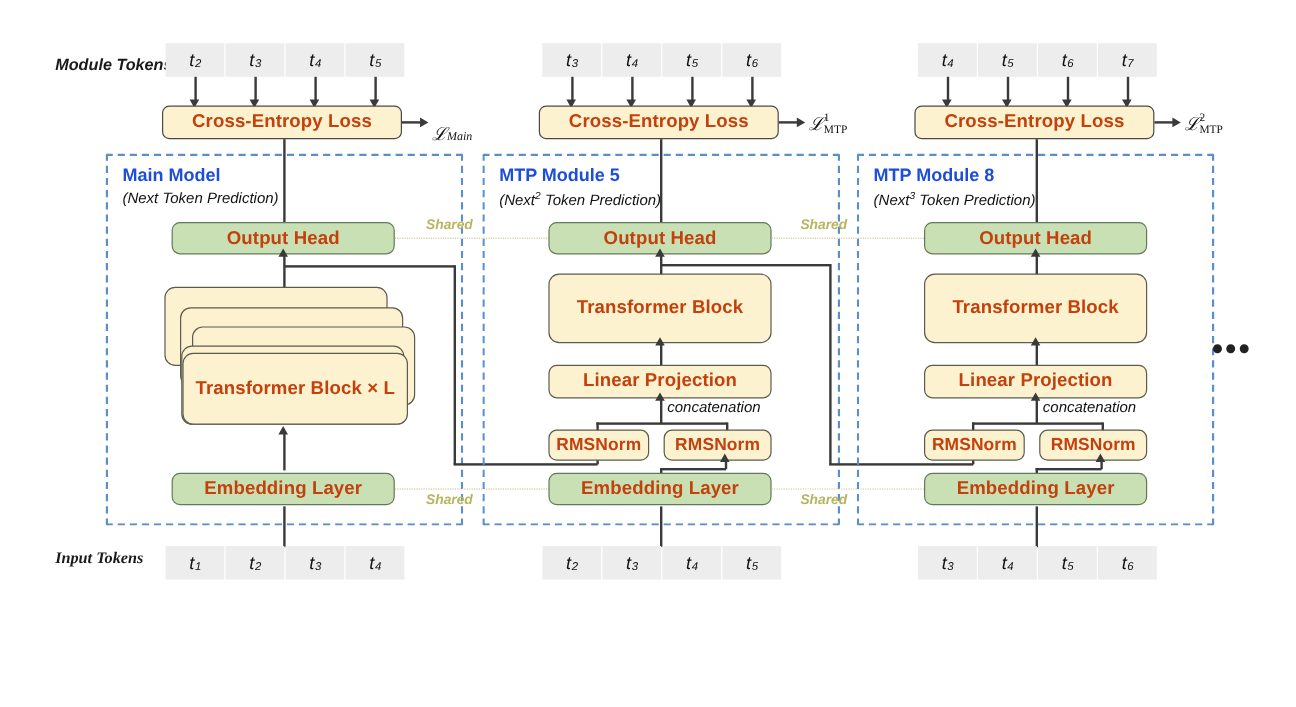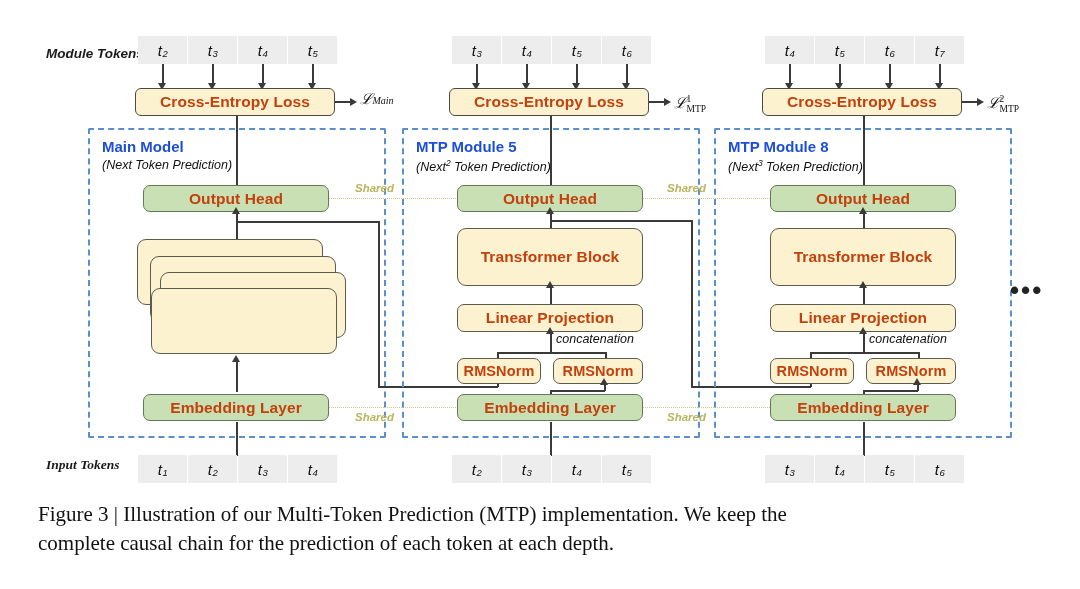--- a/index.html
+++ b/index.html
@@ -98,21 +98,21 @@
   <div class="abs vline" style="left:212px;top:64px;height:20px;"></div>
   <div class="abs arrowdown" style="left:208px;top:83px;"></div>
   <div class="abs vline" style="left:262px;top:64px;height:20px;"></div>
   <div class="abs arrowdown" style="left:258px;top:83px;"></div>
   <div class="abs vline" style="left:312px;top:64px;height:20px;"></div>
   <div class="abs arrowdown" style="left:308px;top:83px;"></div>
 
   <div class="abs box loss" style="left:135px;top:88px;width:200px;height:28px;">Cross-Entropy Loss</div>
   <div class="abs hline" style="left:335px;top:101px;width:16px;"></div>
   <div class="abs arrowright" style="left:350px;top:98px;"></div>
-  <div class="abs losssym" style="left:360px;top:88px;">
+  <div class="abs losssym" style="left:360px;top:101px;">
     <span>ℒ</span><span class="subi">Main</span>
   </div>
 
   <div class="abs frame" style="left:88px;top:128px;width:298px;height:310px;"></div>
   <div class="abs frametitle" style="left:102px;top:138px;">Main Model</div>
   <div class="abs framesub" style="left:102px;top:158px;">
     <span>(Next</span><span> Token Prediction)</span>
   </div>
 
   <div class="abs vline" style="left:236px;top:116px;height:72px;"></div>
@@ -128,20 +128,23 @@
   <div class="abs hline" style="left:237px;top:221px;width:142px;"></div>
   <div class="abs vline" style="left:378px;top:221px;height:166px;"></div>
   <div class="abs hline" style="left:378px;top:386px;width:120px;"></div>
   <div class="abs vline" style="left:497px;top:372px;height:15px;"></div>
   <div class="abs arrowup" style="left:493px;top:366px;"></div>
 
   <div class="abs box yellow" style="left:137px;top:239px;width:186px;height:66px;border-radius:9px;"></div>
   <div class="abs box yellow" style="left:150px;top:256px;width:186px;height:66px;border-radius:9px;"></div>
   <div class="abs box yellow" style="left:160px;top:272px;width:186px;height:66px;border-radius:9px;"></div>
   <div class="abs box yellow" style="left:151px;top:288px;width:186px;height:66px;border-radius:9px;"></div>
+  <div class="abs box yellow" style="left:152px;top:294px;width:188px;height:60px;border-radius:9px;font-size:15.5px;">
+    <span>Transformer Block × L</span>
+  </div>
 
   <div class="abs vline" style="left:236px;top:360px;height:32px;"></div>
   <div class="abs arrowup" style="left:232px;top:355px;"></div>
 
   <div class="abs box green" style="left:143px;top:394px;width:186px;height:27px;">Embedding Layer</div>
 
   <div class="abs sharedline" style="left:329px;top:407px;width:135px;"></div>
   <div class="abs sharedlab" style="left:355px;top:411px;">Shared</div>
 
   <div class="abs vline" style="left:236px;top:422px;height:34px;"></div>
@@ -350,19 +353,15 @@
     <span>t</span>
       <sub>5</sub>
   </div>
   <div class="abs tokcell" style="left:915px;top:455px;">
     <span>t</span>
       <sub>6</sub>
   </div>
 
   <div class="abs dots" style="left:1010px;top:277px;">•••</div>
 
-  <div class="abs caption" style="left:38px;top:500px;width:1010px;">
-    <div>Figure 3 | Illustration of our Multi-Token Prediction (MTP) implementation.  We keep the</div>
-    <div>complete causal chain for the prediction of each token at each depth.</div>
-  </div>
 
 
 </div>
 
 </body></html>

